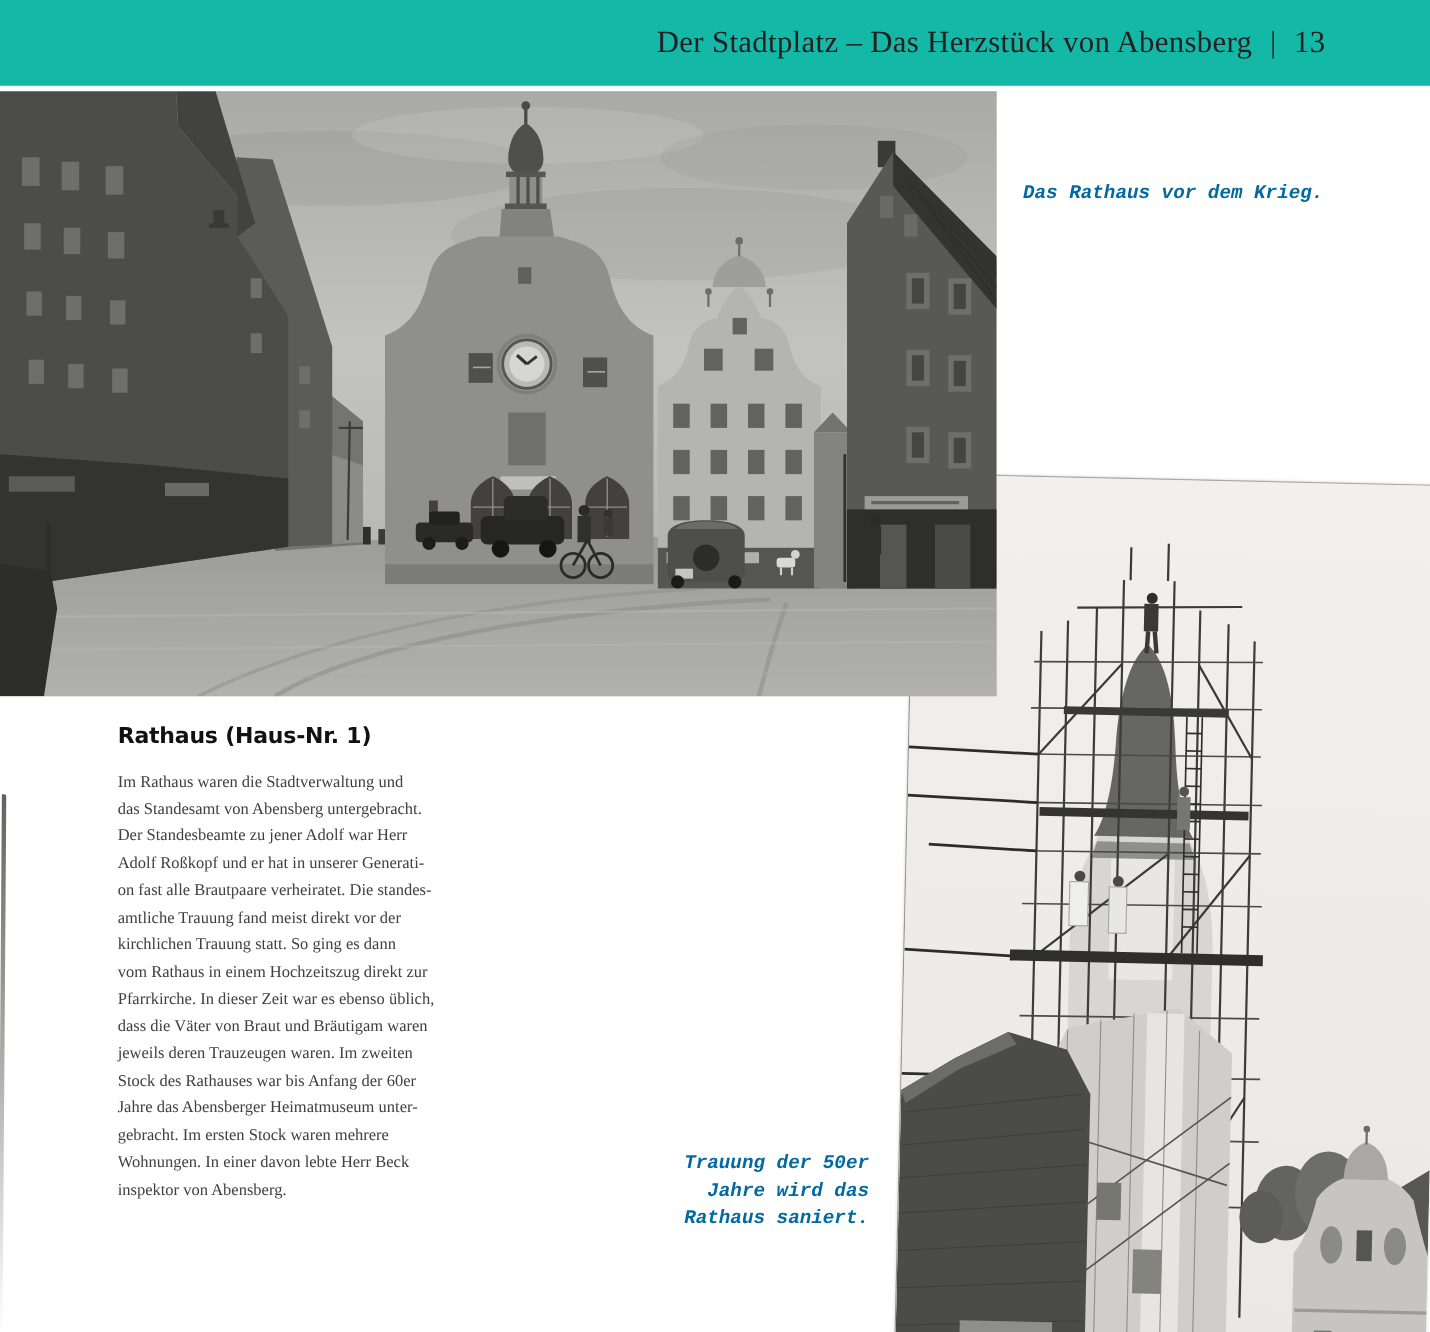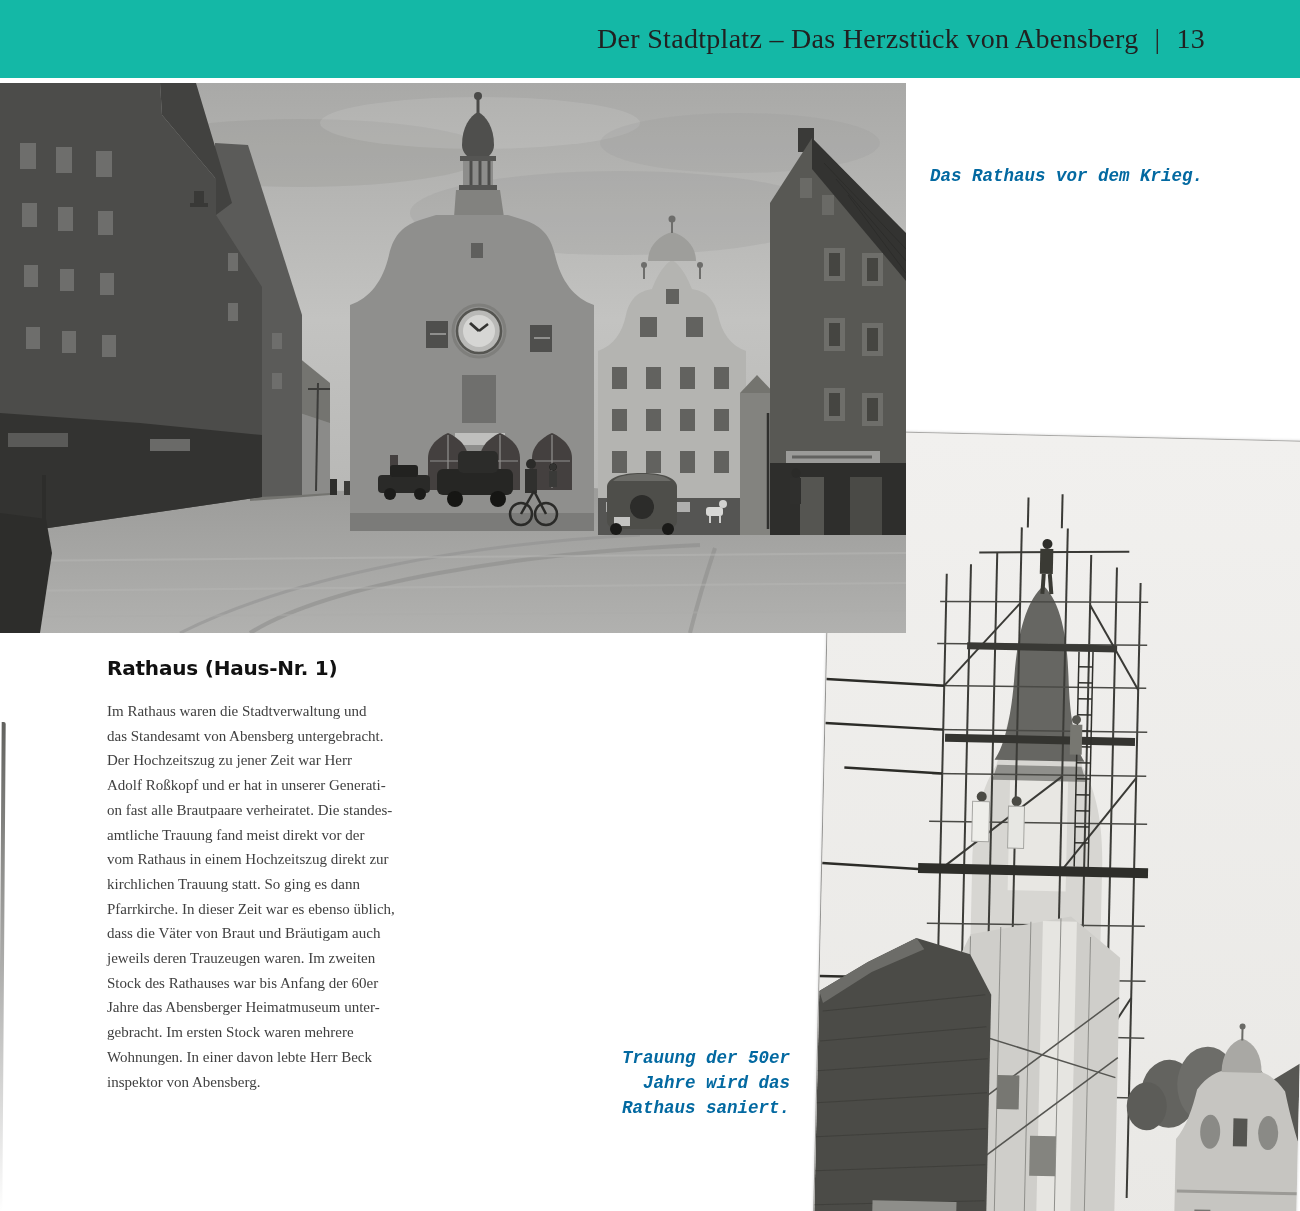--- a/index.html
+++ b/index.html
@@ -441,28 +441,28 @@
   </svg>
 </div>
 
 <div class="abs caption" id="caption-photo1">Das Rathaus vor dem Krieg.</div>
 
 <div class="abs" id="article-heading">Rathaus (Haus-Nr. 1)</div>
 
 <div class="abs" id="article-body">
   <div>Im Rathaus waren die Stadtverwaltung und</div>
   <div>das Standesamt von Abensberg untergebracht.</div>
-  <div>Der Hochzeitszug zu jener Zeit war Herr</div>
+  <div>Der Standesbeamte zu jener Adolf war Herr</div>
   <div>Adolf Roßkopf und er hat in unserer Generati-</div>
   <div>on fast alle Brautpaare verheiratet. Die standes-</div>
   <div>amtliche Trauung fand meist direkt vor der</div>
+  <div>kirchlichen Trauung statt. So ging es dann</div>
   <div>vom Rathaus in einem Hochzeitszug direkt zur</div>
-  <div>kirchlichen Trauung statt. So ging es dann</div>
   <div>Pfarrkirche. In dieser Zeit war es ebenso üblich,</div>
-  <div>dass die Väter von Braut und Bräutigam auch</div>
+  <div>dass die Väter von Braut und Bräutigam waren</div>
   <div>jeweils deren Trauzeugen waren. Im zweiten</div>
   <div>Stock des Rathauses war bis Anfang der 60er</div>
   <div>Jahre das Abensberger Heimatmuseum unter-</div>
   <div>gebracht. Im ersten Stock waren mehrere</div>
   <div>Wohnungen. In einer davon lebte Herr Beck</div>
   <div>inspektor von Abensberg.</div>
 </div>
 
 <div class="abs caption" id="caption-photo2">
   <div>Trauung der 50er</div>

